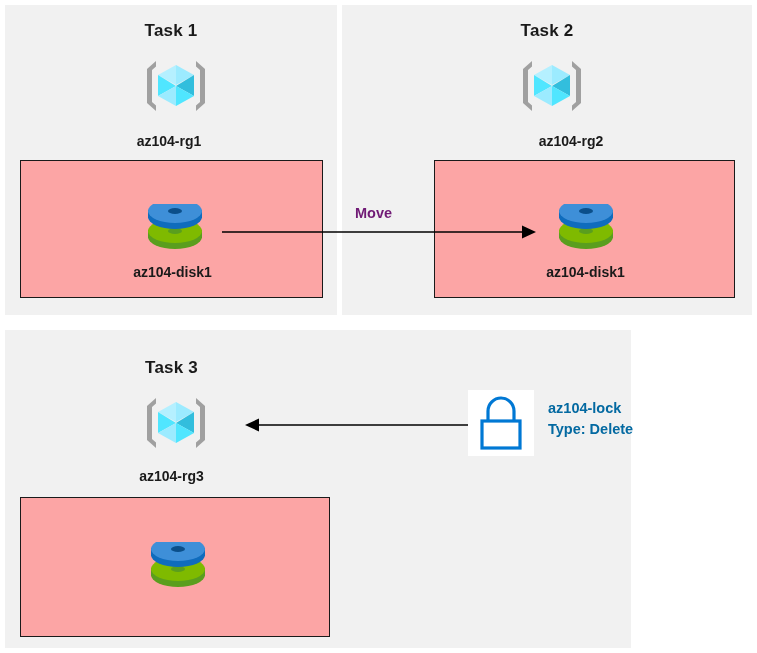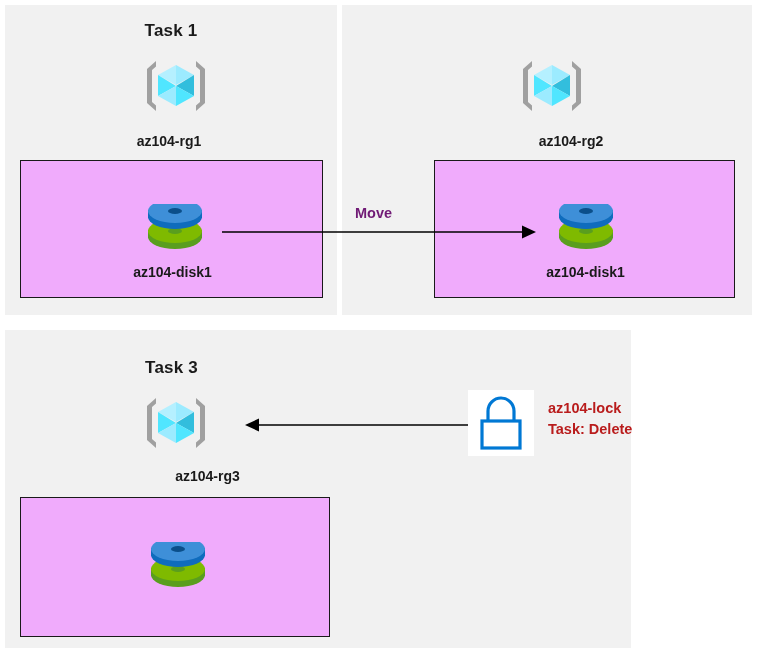--- a/index.html
+++ b/index.html
@@ -40,21 +40,21 @@
     position: absolute;
     font-size: 14px;
     font-weight: bold;
     color: #1a1a1a;
     text-align: center;
     white-space: nowrap;
   }
   .inner-box {
     position: absolute;
     border: 1.6px solid #1a1a1a;
-    background: #f0abfc;
+    background: #fca5a5;
     box-sizing: border-box;
   }
 
   
   .rg-icon {
     position: absolute;
     width: 70px;
     height: 62px;
   }
   .rg-icon svg { display: block; width: 70px; height: 62px; }
@@ -71,21 +71,21 @@
   .lock-tile {
     position: absolute;
     background: #ffffff;
   }
   .lock-tile svg { display:block; }
 
   .lock-text {
     position: absolute;
     font-size: 14.5px;
     font-weight: bold;
-    color: #b91c1c;
+    color: #0369a1;
     line-height: 21px;
     white-space: nowrap;
   }
 
   
   .connector { position: absolute; }
   .connector svg { display: block; overflow: visible; }
 
   .move-label {
     position: absolute;
@@ -133,20 +133,21 @@
           <rect x="2" y="6" width="54" height="8" fill="#0f6cbd"></rect>
           <ellipse cx="29" cy="7" rx="27" ry="12" fill="#3e8fd8"></ellipse>
           <ellipse cx="29" cy="7" rx="7" ry="3" fill="#0b4f8a"></ellipse>
         </svg>
       </div>
       <div class="res-label" style="left:0; top:103px; width:303px;">az104-disk1</div>
     </div>
   </div>
 
   <div class="panel" id="panel-task2">
+    <div class="task-title" style="left:0; top:16px; width:410px;">Task 2</div>
 
     <div class="rg-icon" style="left:175px; top:50px;">
       <svg viewBox="0 0 70 62" xmlns="http://www.w3.org/2000/svg">
         <g fill="#a0a0a0">
           <path d="M15 6 L6 14 L6 48 L15 56 L15 50.5 L11 47 L11 15 L15 11.5 Z"></path>
           <path d="M55 6 L64 14 L64 48 L55 56 L55 50.5 L59 47 L59 15 L55 11.5 Z"></path>
         </g>
         <g>
           <polygon points="35,10 53,20 35,30" fill="#9cebff"></polygon>
           <polygon points="35,10 17,20 35,30" fill="#b5f0ff"></polygon>
@@ -198,21 +199,21 @@
           <polygon points="35,10 53,20 35,30" fill="#9cebff"></polygon>
           <polygon points="35,10 17,20 35,30" fill="#b5f0ff"></polygon>
           <polygon points="17,20 17,41 35,31" fill="#50e6ff"></polygon>
           <polygon points="53,20 53,41 35,31" fill="#32bedd"></polygon>
           <polygon points="17,41 35,51 35,31" fill="#9cebff"></polygon>
           <polygon points="53,41 35,51 35,31" fill="#50e6ff"></polygon>
         </g>
       </svg>
     </div>
 
-    <div class="res-label" style="left:0; top:138px; width:333px;padding-left:36px;">az104-rg3</div>
+    <div class="res-label" style="left:0; top:138px; width:333px;">az104-rg3</div>
 
     <div class="inner-box" style="left:15px; top:167px; width:310px; height:140px;">
       <div class="disk-icon" style="left:128px; top:44px;">
         <svg viewBox="0 0 58 52" xmlns="http://www.w3.org/2000/svg">
           <ellipse cx="29" cy="33" rx="27" ry="12" fill="#5a9e1e"></ellipse>
           <rect x="2" y="26" width="54" height="8" fill="#5a9e1e"></rect>
           <ellipse cx="29" cy="27" rx="27" ry="12" fill="#7fba00"></ellipse>
           <ellipse cx="29" cy="27" rx="7" ry="3" fill="#5a9e1e"></ellipse>
           <ellipse cx="29" cy="13" rx="27" ry="12" fill="#0f6cbd"></ellipse>
           <rect x="2" y="6" width="54" height="8" fill="#0f6cbd"></rect>
@@ -231,17 +232,17 @@
 
     <div class="lock-tile" style="left:463px; top:60px; width:66px; height:66px;">
       <svg width="66" height="66" viewBox="0 0 66 66" xmlns="http://www.w3.org/2000/svg">
         <path d="M20 32 L20 21 A13 13 0 0 1 46 21 L46 32" fill="none" stroke="#0078d4" stroke-width="3.2"></path>
         <rect x="14" y="31" width="38" height="27" fill="none" stroke="#0078d4" stroke-width="3.2"></rect>
       </svg>
     </div>
 
     <div class="lock-text" style="left:543px; top:68px;">
       <div>az104-lock</div>
-      <div>Task: Delete</div>
+      <div>Type: Delete</div>
     </div>
   </div>
 
 </div>
 
 </body></html>

